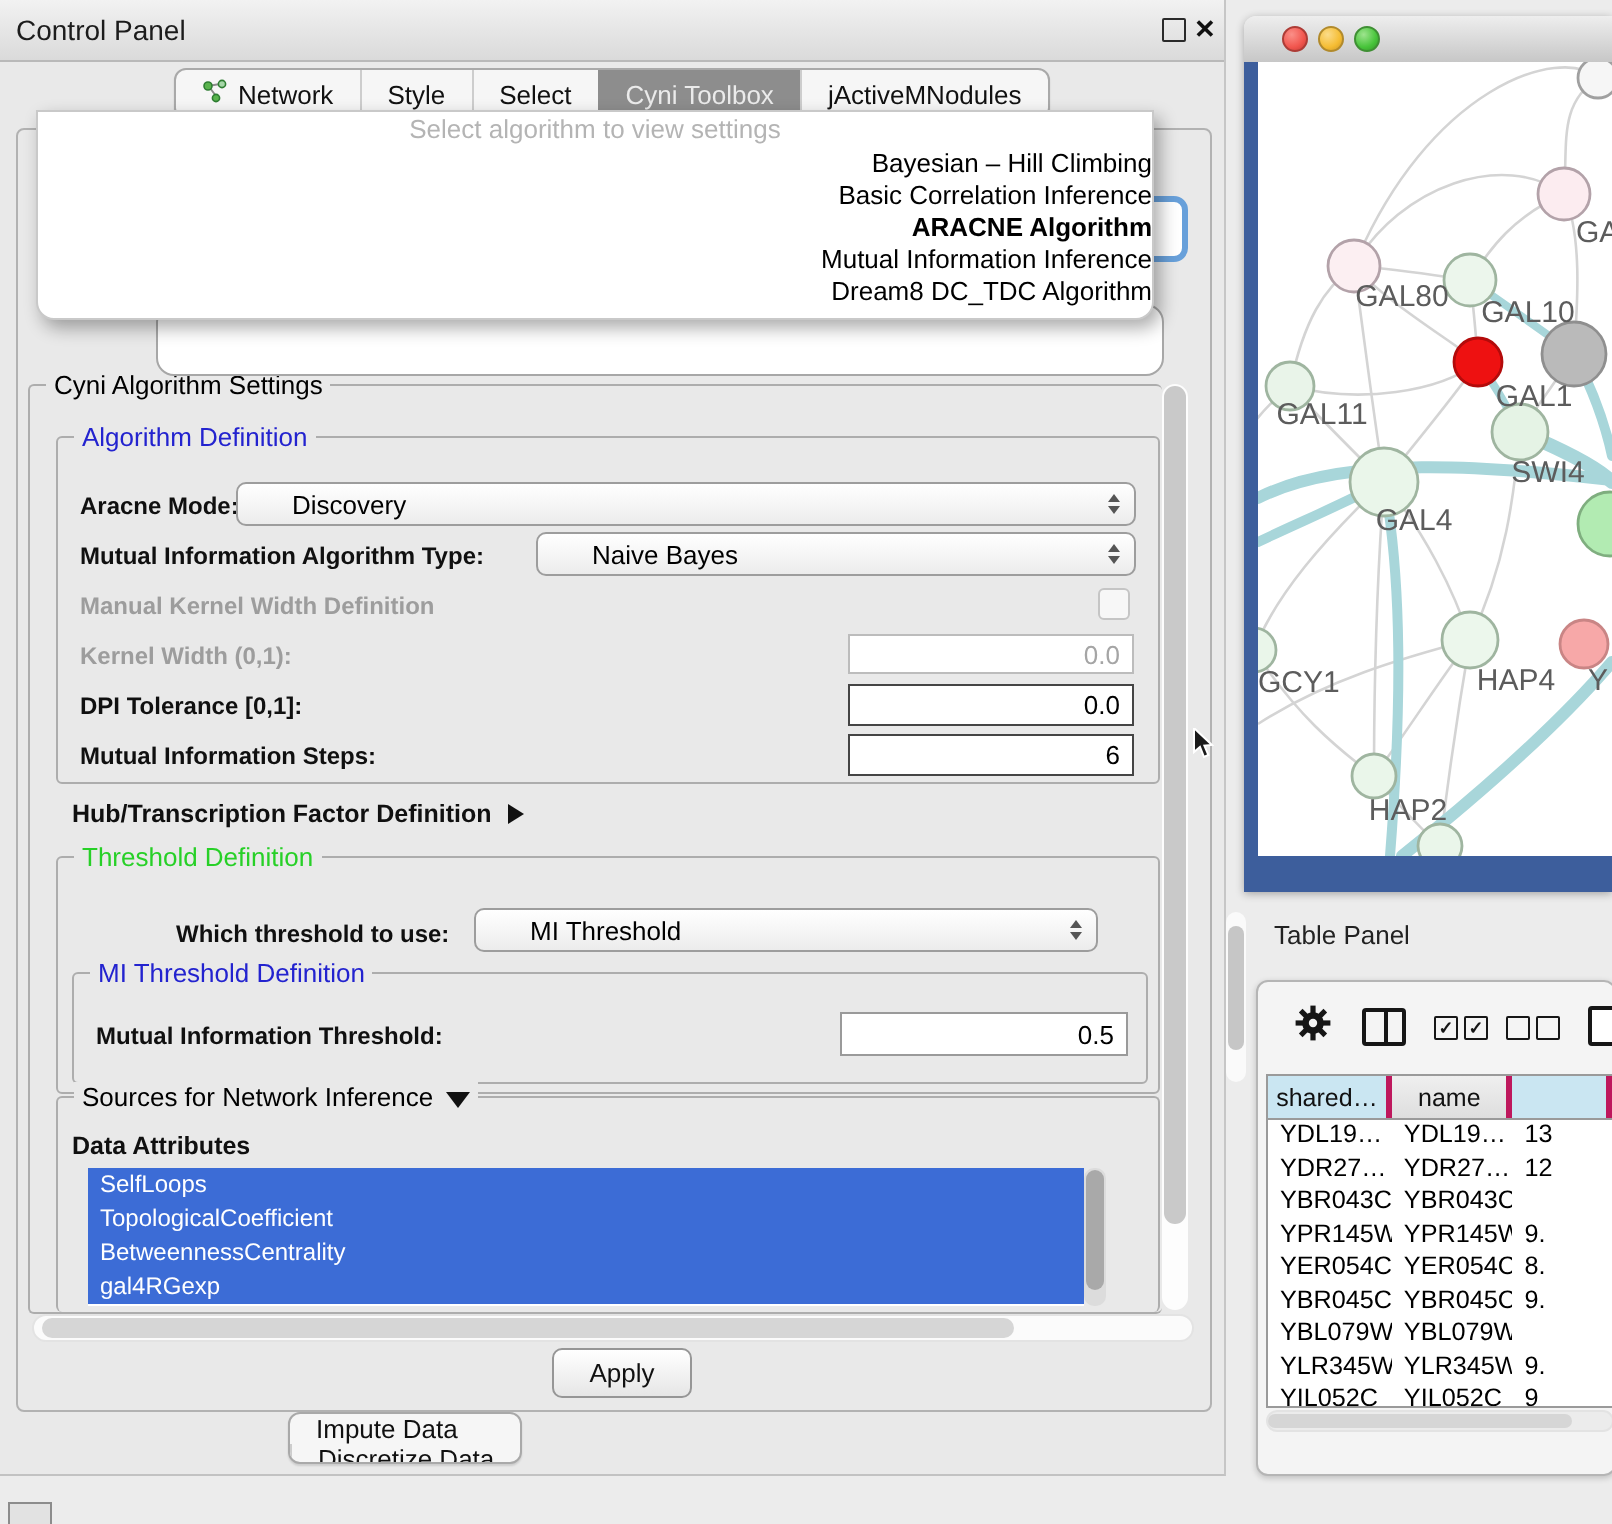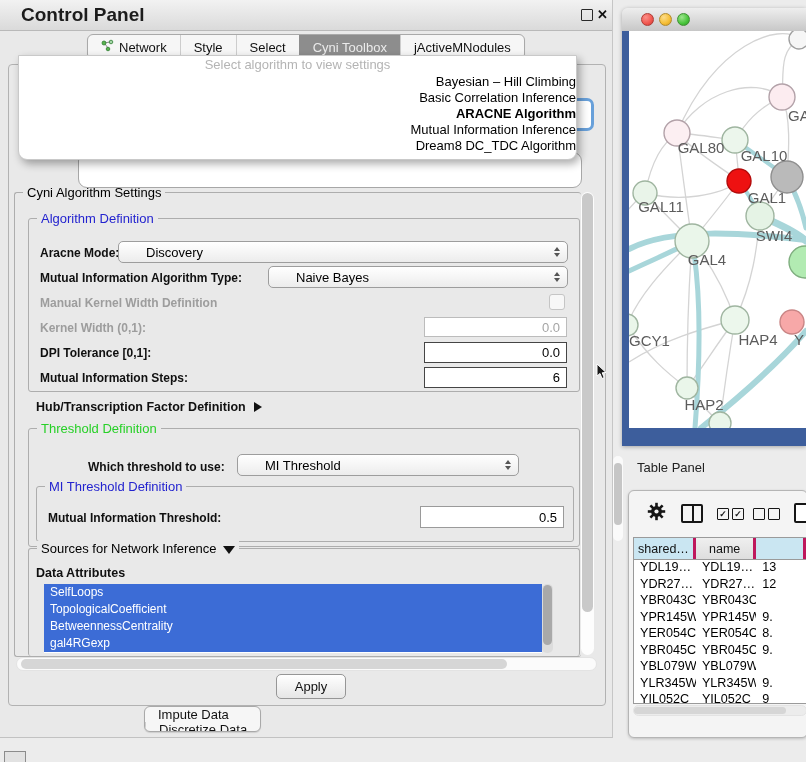--- a/index.html
+++ b/index.html
@@ -4,21 +4,21 @@
 <style>
   html,body{margin:0;padding:0;}
   body{font-family:"Liberation Sans",sans-serif;background:#ececec;}
   #stage{position:relative;width:806px;height:762px;overflow:hidden;background:#ececec;}
 
   
   .cp{position:absolute;left:0;top:0;width:612px;height:737px;background:#e9e9e9;
       border-right:1px solid #c6c6c6;border-bottom:1px solid #c2c2c2;}
   .cp-titlebar{position:absolute;left:0;top:0;width:612px;height:30px;
       background:linear-gradient(#f2f2f2,#dadada);border-bottom:1px solid #b9b9b9;}
-  .cp-title{position:absolute;left:21px;top:0;line-height:30px;font-size:19px;color:#1c1c1c;font-weight:bold;}
+  .cp-title{position:absolute;left:8px;top:0;line-height:30px;font-size:14px;color:#1c1c1c;}
   .float-box{position:absolute;left:581px;top:9px;width:10px;height:10px;border:1.6px solid #2a2a2a;border-radius:1px;}
   .close-x{position:absolute;left:597px;top:0;line-height:29px;font-size:13px;font-weight:bold;color:#111;}
 
   
   .tabbar{position:absolute;display:flex;align-items:stretch;height:24px;background:#f6f6f6;
       border:1px solid #a9a9a9;border-radius:6px;overflow:hidden;box-shadow:0 1px 1px rgba(0,0,0,.12);}
   .tab{display:flex;align-items:center;gap:5px;padding:0 13px;font-size:13px;color:#111;border-left:1px solid #cdcdcd;cursor:default;white-space:nowrap;}
   .tab:first-child{border-left:none;}
   .tab.active{background:#8d8d8d;color:#ebebeb;border-left-color:#8d8d8d;}
 
@@ -191,21 +191,21 @@
 
     <div class="lbl" style="left:36px;top:400px;font-size:12.5px;">
       <span>Hub/Transcription Factor Definition</span><span class="tri-right"></span>
     </div>
 
     <div class="grp" style="left:28px;top:428px;width:550px;height:117px;">
       <span class="legend green">Threshold Definition</span>
     </div>
 
     <div class="lbl" style="left:88px;top:460px;">Which threshold to use:</div>
-    <div class="combo" style="left:237px;top:454px;width:282px;">
+    <div class="combo" style="left:237px;top:454px;width:312px;">
       <span>MI Threshold</span>
       <span class="spin">
           <span class="tri-up"></span>
           <span class="tri-dn"></span>
         </span>
     </div>
 
     <div class="grp" style="left:36px;top:486px;width:536px;height:54px;">
       <span class="legend blue">MI Threshold Definition</span>
     </div>

